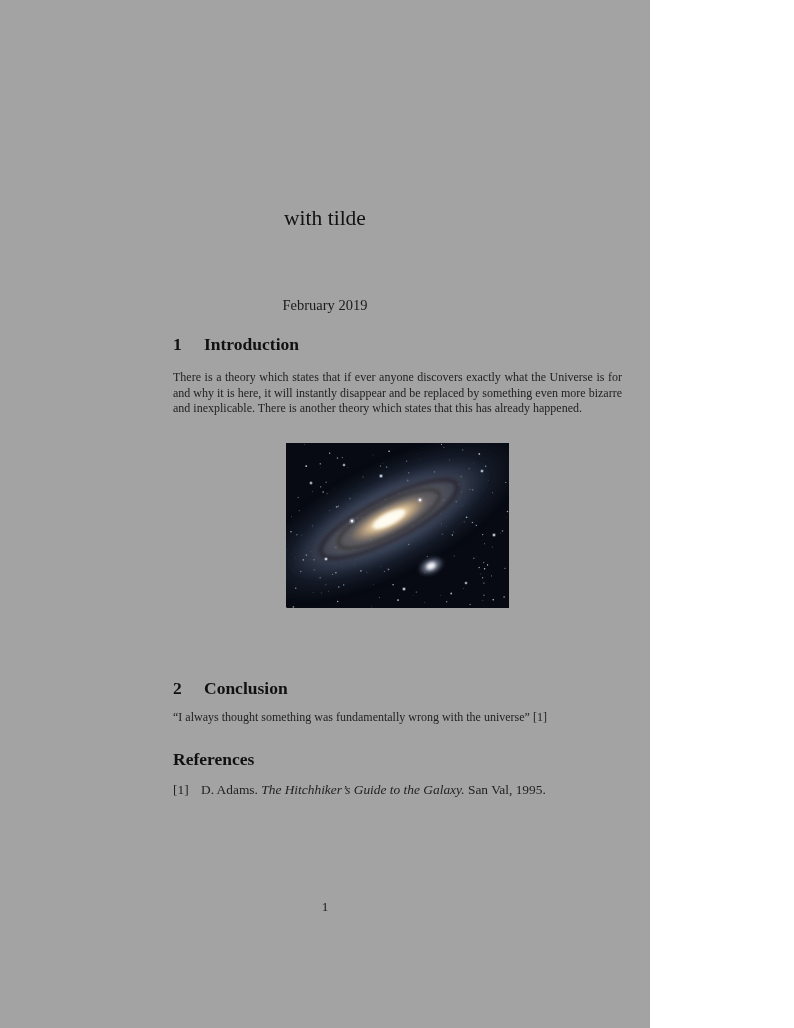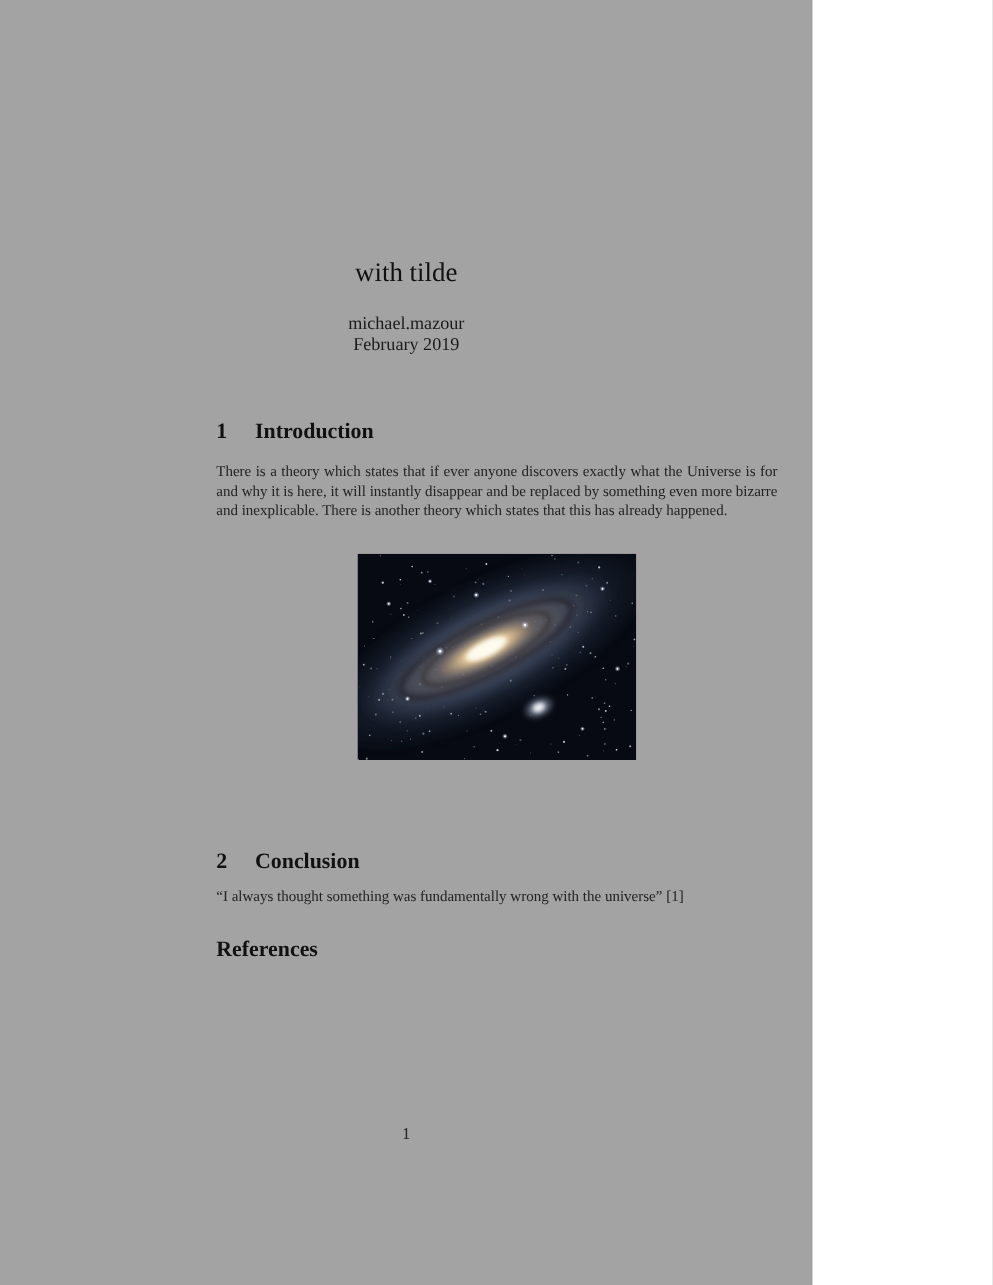--- a/index.html
+++ b/index.html
@@ -24,21 +24,21 @@
   .doc-title {
     top: 206px;
     font-size: 21.5px;
     color: #111;
   }
   .doc-author {
     top: 251px;
     font-size: 14.5px;
   }
   .doc-date {
-    top: 268px;
+    top: 297px;
     font-size: 14.5px;
   }
   .section-heading {
     position: absolute;
     left: 173px;
     width: 449px;
     font-size: 17.5px;
     font-weight: bold;
     color: #111;
     display: flex;
@@ -94,21 +94,20 @@
     font-size: 13.4px;
     color: #222;
   }
 </style>
 </head>
 <body>
 
 <div class="page">
 
   <div class="centered doc-title">with tilde</div>
-  <div class="centered doc-author">michael.mazour</div>
   <div class="centered doc-date">February 2019</div>
 
   <div class="section-heading heading-1">
     <span class="sec-num">1</span>
     <span>Introduction</span>
   </div>
 
   <p class="body-par intro-par">There is a theory which states that if ever anyone discovers exactly what the Universe is for and why it is here, it will instantly disappear and be replaced by something even more bizarre and inexplicable. There is another theory which states that this has already happened.</p>
 
   <svg class="figure-image" viewBox="0 0 223 165" xmlns="http://www.w3.org/2000/svg" aria-hidden="true">
@@ -366,16 +365,22 @@
 
   <div class="section-heading heading-2">
     <span class="sec-num">2</span>
     <span>Conclusion</span>
   </div>
 
   <p class="body-par conclusion-par">“I always thought something was fundamentally wrong with the universe” [1]</p>
 
   <div class="refs-heading">References</div>
 
+  <div class="ref-entry">
+    <span class="ref-label">[1]</span>
+    <span>D. Adams.</span>
+    <span class="ref-title">The Hitchhiker’s Guide to the Galaxy.</span>
+    <span>San Val, 1995.</span>
+  </div>
 
   <div class="centered page-number">1</div>
 
 </div>
 
 </body></html>

